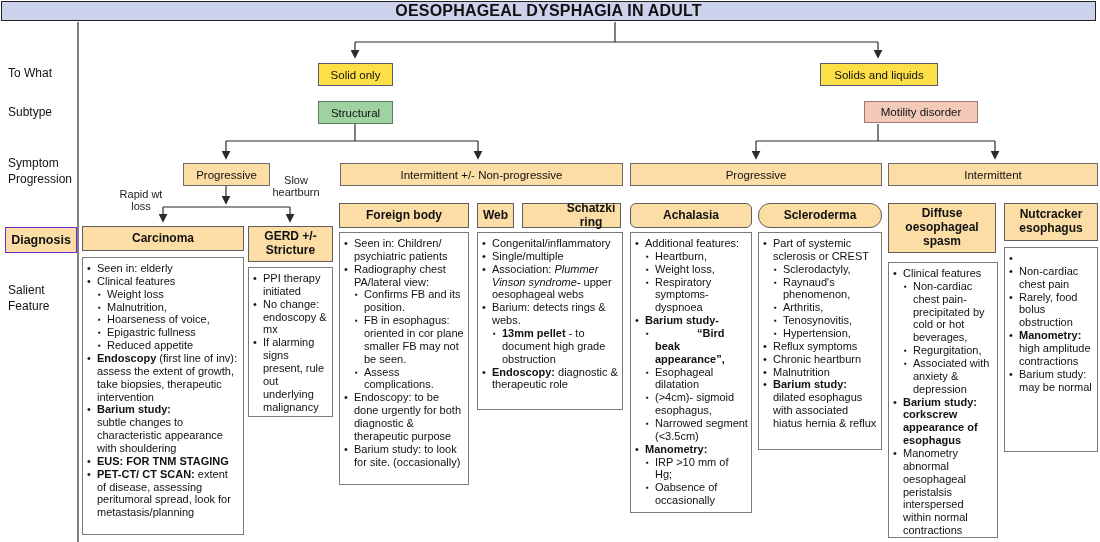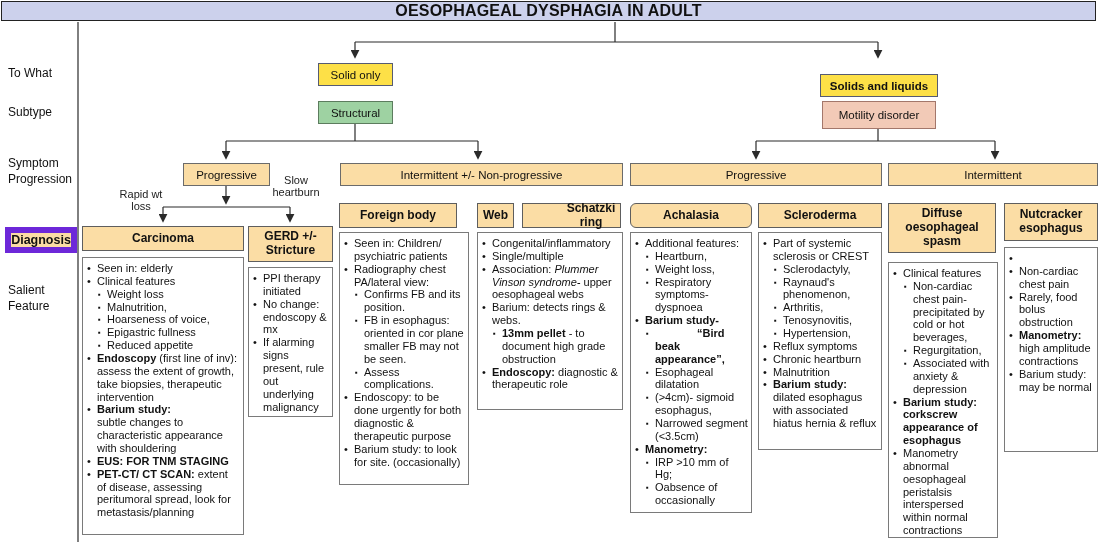--- a/index.html
+++ b/index.html
@@ -13,21 +13,21 @@
   .node{position:absolute;border:1px solid #55596b;display:flex;align-items:center;justify-content:center;
         font-size:11.5px;box-sizing:border-box;text-align:center;}
   .lav{background:#fde047;border-color:#565b72;}
   .grn{background:#9ed2a2;border-color:#5c7c5e;}
   .sal{background:#f2cab7;border-color:#a3776b;}
   .tan{background:#fbdda5;border-color:#6b6b6b;}
   .hdr{position:absolute;background:#fbdda5;border:1px solid #5e5e5e;display:flex;align-items:center;
        justify-content:center;text-align:center;font-weight:bold;font-size:12px;line-height:1.15;
        box-sizing:border-box;padding:1px 2px;}
   .diag-label{position:absolute;left:5px;top:227px;width:72px;height:26px;background:#fbdda5;
-       border:6px solid #6d28d9;font-weight:bold;display:flex;align-items:center;justify-content:center;
+       border:1px solid #6d28d9;font-weight:bold;display:flex;align-items:center;justify-content:center;
        font-size:12.5px;box-sizing:border-box;}
   .cbox{position:absolute;background:#fff;border:1px solid #7a7a7a;box-sizing:border-box;
         padding:4px 3px 4px 4px;font-size:11px;line-height:1.17;overflow:hidden;}
   .li{display:flex;align-items:flex-start;}
   .li .mk{flex:0 0 10px;}
   .li.lv1{padding-left:11px;}
   .li.lv1 .mk{font-size:8px;padding-top:2px;flex-basis:9px;}
   .li .tx{flex:1 1 auto;min-width:0;}
   .edgelabel{position:absolute;font-size:11px;text-align:center;line-height:1.05;color:#222;}
 </style>
@@ -65,39 +65,39 @@
 
   <div class="titlebar">OESOPHAGEAL DYSPHAGIA IN ADULT</div>
 
   <div class="rowlabel" style="left:8px;top:66px;">To What</div>
   <div class="rowlabel" style="left:8px;top:105px;">Subtype</div>
   <div class="rowlabel" style="left:8px;top:156px;width:68px;">Symptom Progression</div>
   <div class="diag-label">Diagnosis</div>
   <div class="rowlabel" style="left:8px;top:283px;width:50px;">Salient Feature</div>
 
   <div class="node lav" style="left:318px;top:63px;width:75px;height:23px;">Solid only</div>
-  <div class="node lav" style="left:820px;top:74px;width:118px;height:23px;font-weight:bold;">Solids and liquids</div>
+  <div class="node lav" style="left:820px;top:63px;width:118px;height:23px;">Solids and liquids</div>
   <div class="node grn" style="left:318px;top:101px;width:75px;height:23px;">Structural</div>
-  <div class="node sal" style="left:822px;top:101px;width:114px;height:28px;">Motility disorder</div>
+  <div class="node sal" style="left:864px;top:101px;width:114px;height:22px;">Motility disorder</div>
 
   <div class="node tan" style="left:183px;top:163px;width:87px;height:23px;">Progressive</div>
   <div class="node tan" style="left:340px;top:163px;width:283px;height:23px;">Intermittent +/- Non-progressive</div>
   <div class="node tan" style="left:630px;top:163px;width:252px;height:23px;">Progressive</div>
   <div class="node tan" style="left:888px;top:163px;width:210px;height:23px;">Intermittent</div>
 
   <div class="edgelabel" style="left:118px;top:189px;width:46px;">Rapid wt loss</div>
   <div class="edgelabel" style="left:268px;top:175px;width:56px;">Slow heartburn</div>
 
   <div class="hdr" style="left:82px;top:226px;width:162px;height:25px;">Carcinoma</div>
   <div class="hdr" style="left:248px;top:226px;width:85px;height:36px;">GERD +/- Stricture</div>
-  <div class="hdr" style="left:339px;top:203px;width:118px;height:25px;">Foreign body</div>
+  <div class="hdr" style="left:339px;top:203px;width:130px;height:25px;">Foreign body</div>
   <div class="hdr" style="left:477px;top:203px;width:37px;height:25px;">Web</div>
   <div class="hdr" style="left:522px;top:203px;width:99px;height:25px;padding-left:41px;">Schatzki ring</div>
   <div class="hdr" style="left:630px;top:203px;width:122px;height:25px;border-radius:6px;">Achalasia</div>
-  <div class="hdr" style="left:758px;top:203px;width:124px;height:25px;">Scleroderma</div>
+  <div class="hdr" style="left:758px;top:203px;width:124px;height:25px;border-radius:12px;">Scleroderma</div>
   <div class="hdr" style="left:888px;top:203px;width:108px;height:50px;">Diffuse oesophageal spasm</div>
   <div class="hdr" style="left:1004px;top:203px;width:94px;height:38px;">Nutcracker esophagus</div>
 
   <div class="cbox" style="left:82px;top:257px;width:162px;height:278px;">
       <div class="li lv0">
         <span class="mk">•</span>
         <span class="tx"><span>Seen in: elderly</span></span>
       </div>
       <div class="li lv0">
         <span class="mk">•</span>

